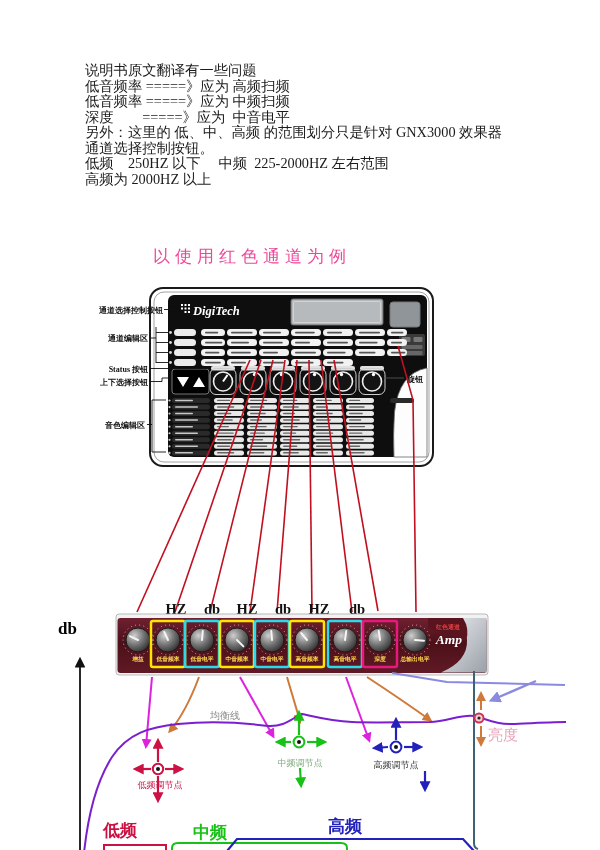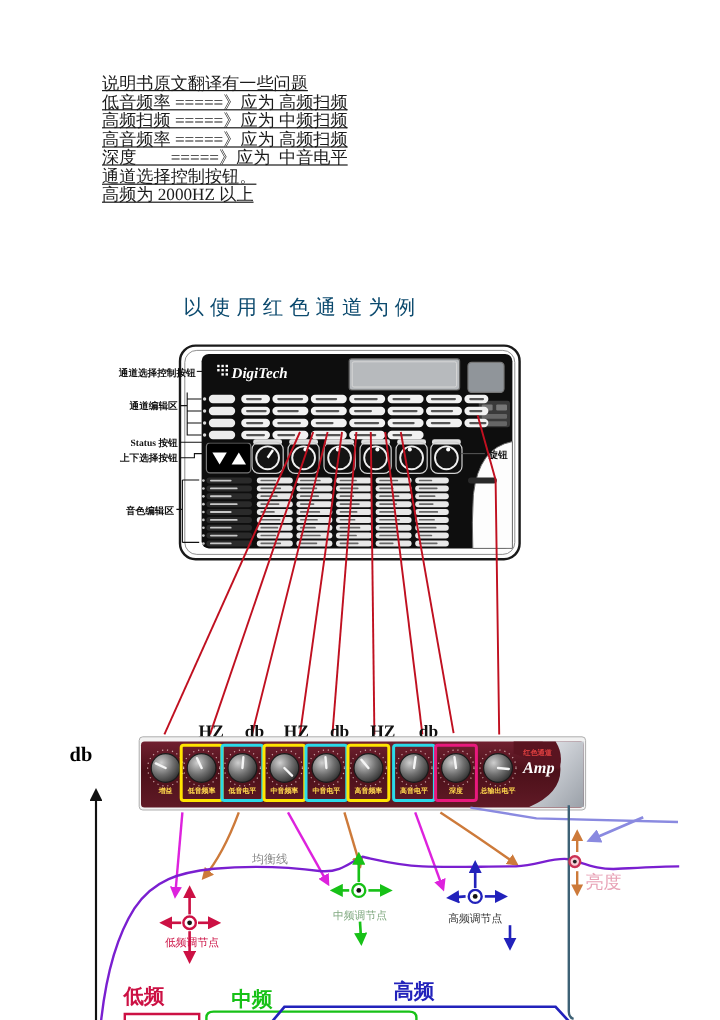--- a/index.html
+++ b/index.html
@@ -1,37 +1,38 @@
 <!DOCTYPE html>
 <html><head>
 <meta charset="utf-8">
 <style>
   html,body{margin:0;padding:0;background:#e8e8e8;}
   .page{position:relative;width:600px;height:850px;background:#ffffff;overflow:hidden;
         font-family:"Liberation Serif","DejaVu Serif",serif;color:#1b1b1b;}
-  .intro{position:absolute;left:85px;top:63px;font-size:14.3px;line-height:15.5px;text-decoration:underline;}
+  .intro{position:absolute;left:85px;top:63px;font-size:14.3px;line-height:15.5px;}
   .intro div{white-space:pre;}
   .heading{position:absolute;left:153px;top:245px;font-size:17px;letter-spacing:5px;
-           color:#0c4a6e;font-weight:400;}
+           color:#ec4899;font-weight:400;}
   svg{position:absolute;left:0;top:280px;}
   text{font-family:"Liberation Serif","DejaVu Serif",serif;}
   .callout{font-size:8px;font-weight:bold;fill:#111;}
 </style>
 </head>
 <body>
 
 <div class="page">
 
   <div class="intro">
     <div>说明书原文翻译有一些问题</div>
     <div>低音频率 =====》应为 高频扫频</div>
-    <div>高频扫频 =====》应为 中频扫频</div>
-    <div>高音频率 =====》应为 高频扫频</div>
+    <div>低音频率 =====》应为 中频扫频</div>
     <div>深度        =====》应为  中音电平</div>
+    <div>另外：这里的 低、中、高频 的范围划分只是针对 GNX3000 效果器</div>
     <div>通道选择控制按钮。</div>
+    <div>低频    250HZ 以下     中频  225-2000HZ 左右范围</div>
     <div>高频为 2000HZ 以上</div>
   </div>
 
   <div class="heading">以使用红色通道为例</div>
 
   <svg width="600" height="570" viewBox="0 280 600 570">
     <defs>
       <radialGradient id="knobg" cx="35%" cy="32%" r="75%">
         <stop offset="0%" stop-color="#cfcfcf"></stop>
           <stop offset="55%" stop-color="#707070"></stop>

